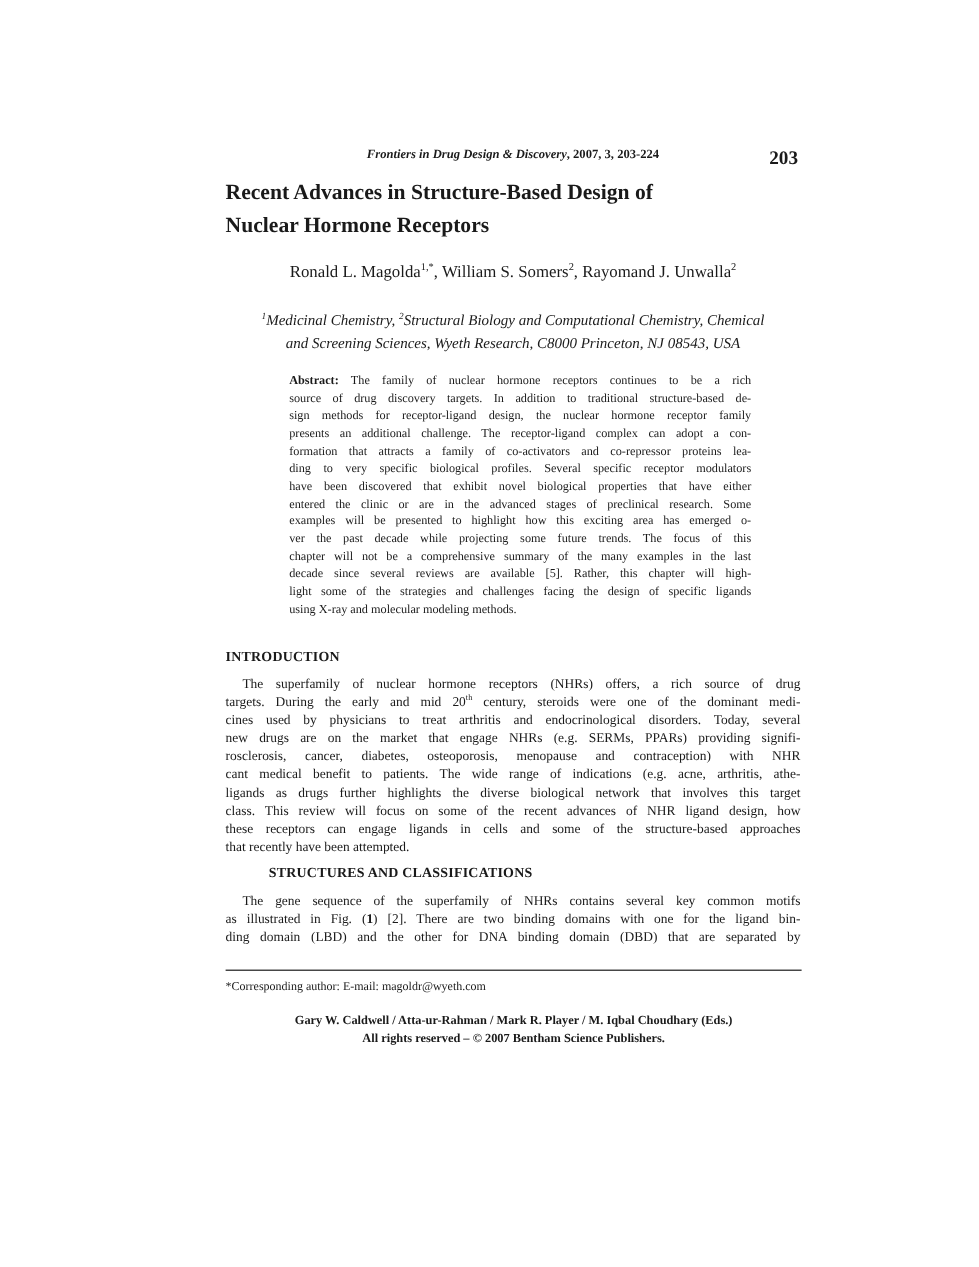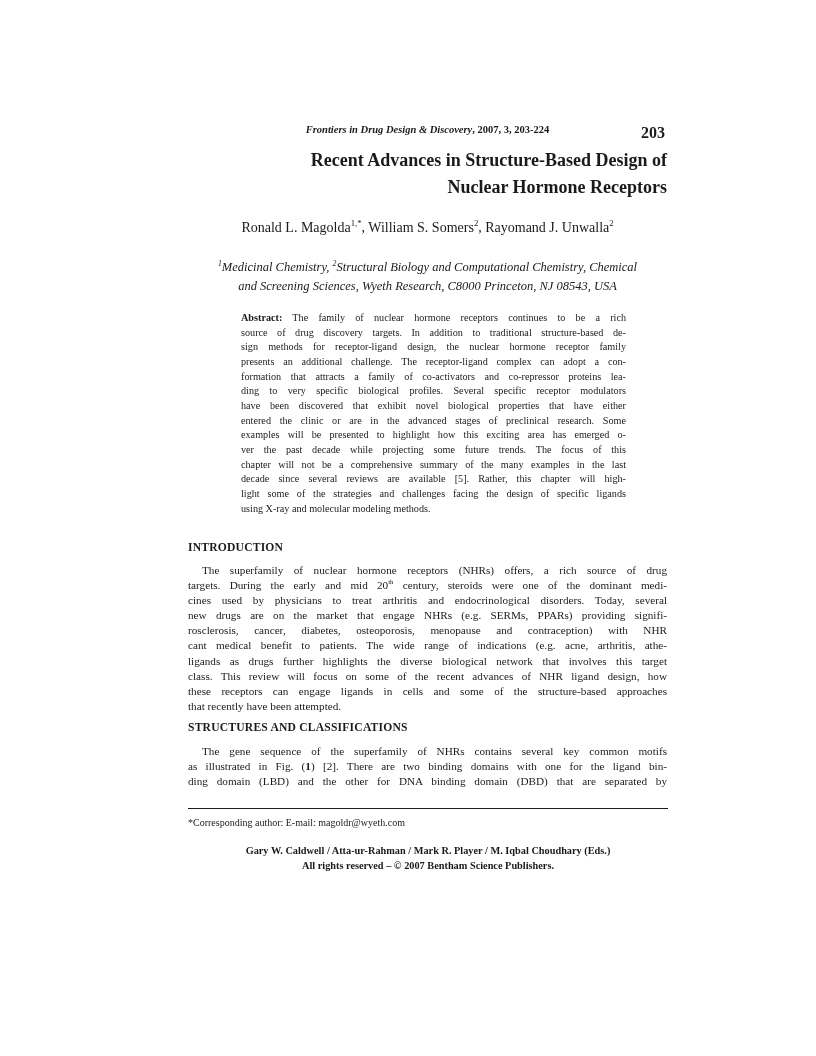--- a/index.html
+++ b/index.html
@@ -19,40 +19,40 @@
   .running-head{
     position:absolute;top:124px;left:0;width:100%;
     font-size:10.5px;text-align:center;
   }
   .page-number{
     position:absolute;top:124px;right:2px;
     font-size:16px;font-weight:bold;
   }
   .paper-title{
     position:absolute;top:147px;left:0;width:100%;
-    text-align:right;font-weight:bold;font-size:18px;line-height:27px;
+    text-align:left;font-weight:bold;font-size:18px;line-height:27px;
   }
   .authors-line{
     position:absolute;top:220px;left:0;width:100%;
     text-align:center;font-size:14px;
   }
   .affiliation{
     position:absolute;top:258px;left:0;width:100%;
     text-align:center;font-style:italic;font-size:12.5px;line-height:19px;
   }
   .abstract-block{
     position:absolute;top:311px;left:53px;width:385px;
     font-size:10.2px;line-height:14.65px;
   }
   .section-heading{
     position:absolute;left:0;
     font-weight:bold;font-size:11.6px;letter-spacing:0.2px;
   }
   .heading-introduction{top:541px;}
-  .heading-structures{top:721px;}
+  .heading-structures{top:721px;margin-left:36px;}
   .body-para{
     position:absolute;left:0;width:479px;
     font-size:11.2px;line-height:15.1px;
   }
   .para-introduction{top:563px;}
   .para-structures{top:744px;}
   .indent-first > div:first-child{text-indent:14px;}
   .jl{text-align:justify;text-align-last:justify;}
   .footnote-rule{
     position:absolute;top:808px;left:0;width:480px;

